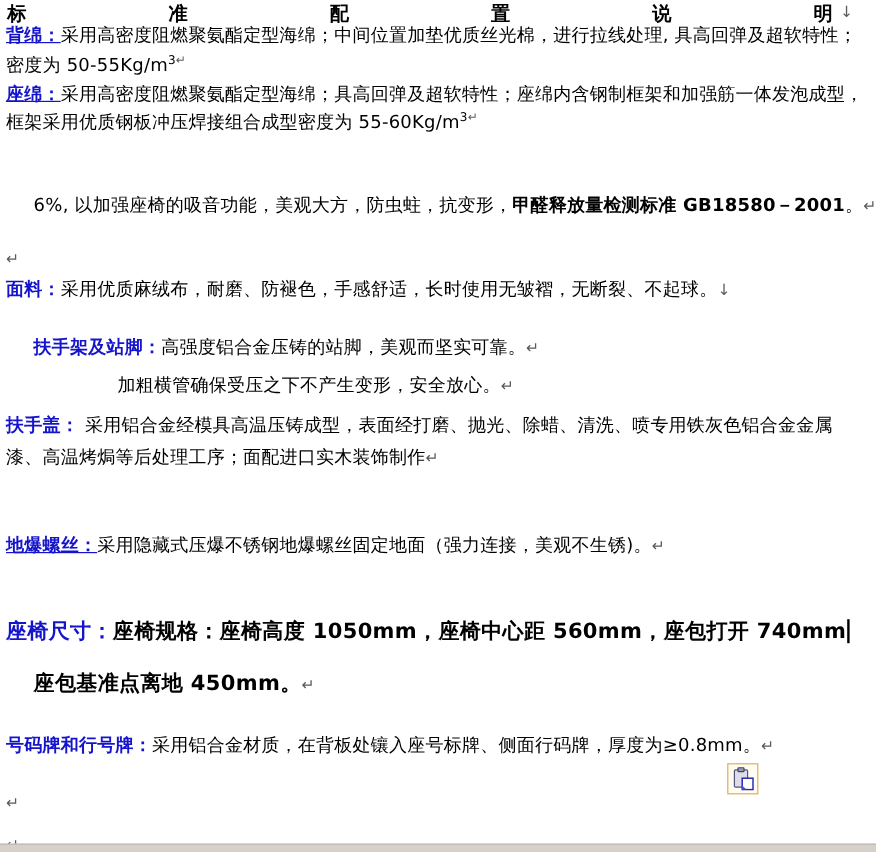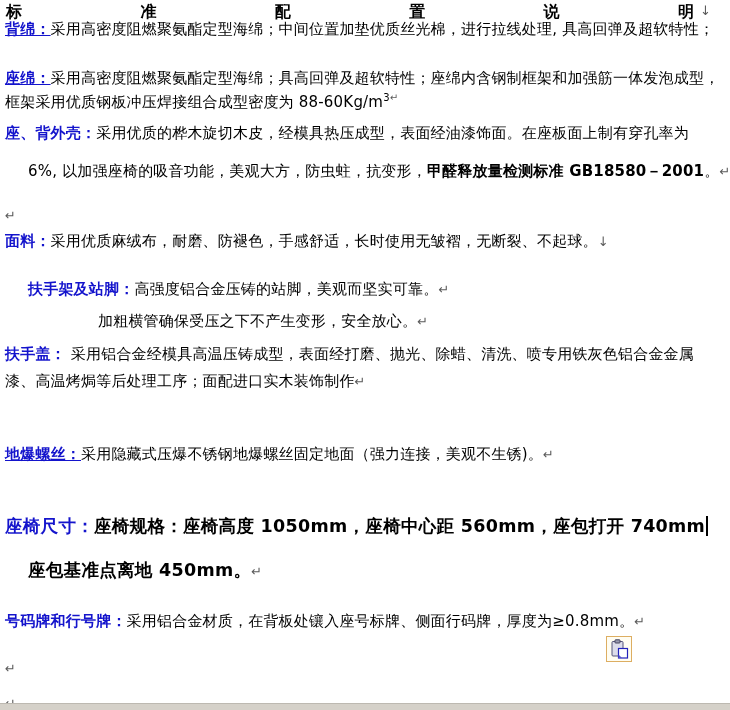--- a/index.html
+++ b/index.html
@@ -42,31 +42,31 @@
     <span class="tch">配</span>
     <span class="tch">置</span>
     <span class="tch">说</span>
     <span class="tch">明</span>
   </div>
   <span class="title-mark">↓</span>
 
   <div class="ln" style="top:20px">
     <span class="lbl u">背绵：</span><span>采用高密度阻燃聚氨酯定型海绵；中间位置加垫优质丝光棉，进行拉线处理, 具高回弹及超软特性；</span>
   </div>
+  <div class="ln" style="top:45px">
+    <span>密度为 50-55Kg/m</span><span class="supv">3</span><span class="supmark">↵</span>
+  </div>
 
   <div class="ln" style="top:69px">
     <span class="lbl u">座绵：</span><span>采用高密度阻燃聚氨酯定型海绵；具高回弹及超软特性；座绵内含钢制框架和加强筋一体发泡成型，</span>
   </div>
   <div class="ln" style="top:93px">
-    <span>框架采用优质钢板冲压焊接组合成型密度为 88-60Kg/m</span><span class="supv">3</span><span class="supmark">↵</span>
+    <span>框架采用优质钢板冲压焊接组合成型密度为 55-60Kg/m</span><span class="supv">3</span><span class="supmark">↵</span>
   </div>
 
-  <div class="ln" style="top:124px">
-    <span class="lbl">座、背外壳：</span><span>采用优质的桦木旋切木皮，经模具热压成型，表面经油漆饰面。在座板面上制有穿孔率为</span>
-  </div>
   <div class="ln" style="top:162px;left:28px">
     <span>6%, 以加强座椅的吸音功能，美观大方，防虫蛀，抗变形，</span><span class="b">甲醛释放量检测标准 GB18580－2001</span><span>。</span><span class="mark">↵</span>
   </div>
 
   <div class="ln" style="top:206px">
     <span class="mark">↵</span>
   </div>
 
   <div class="ln" style="top:232px">
     <span class="lbl">面料：</span><span>采用优质麻绒布，耐磨、防褪色，手感舒适，长时使用无皱褶，无断裂、不起球。</span><span class="mark">↓</span>

